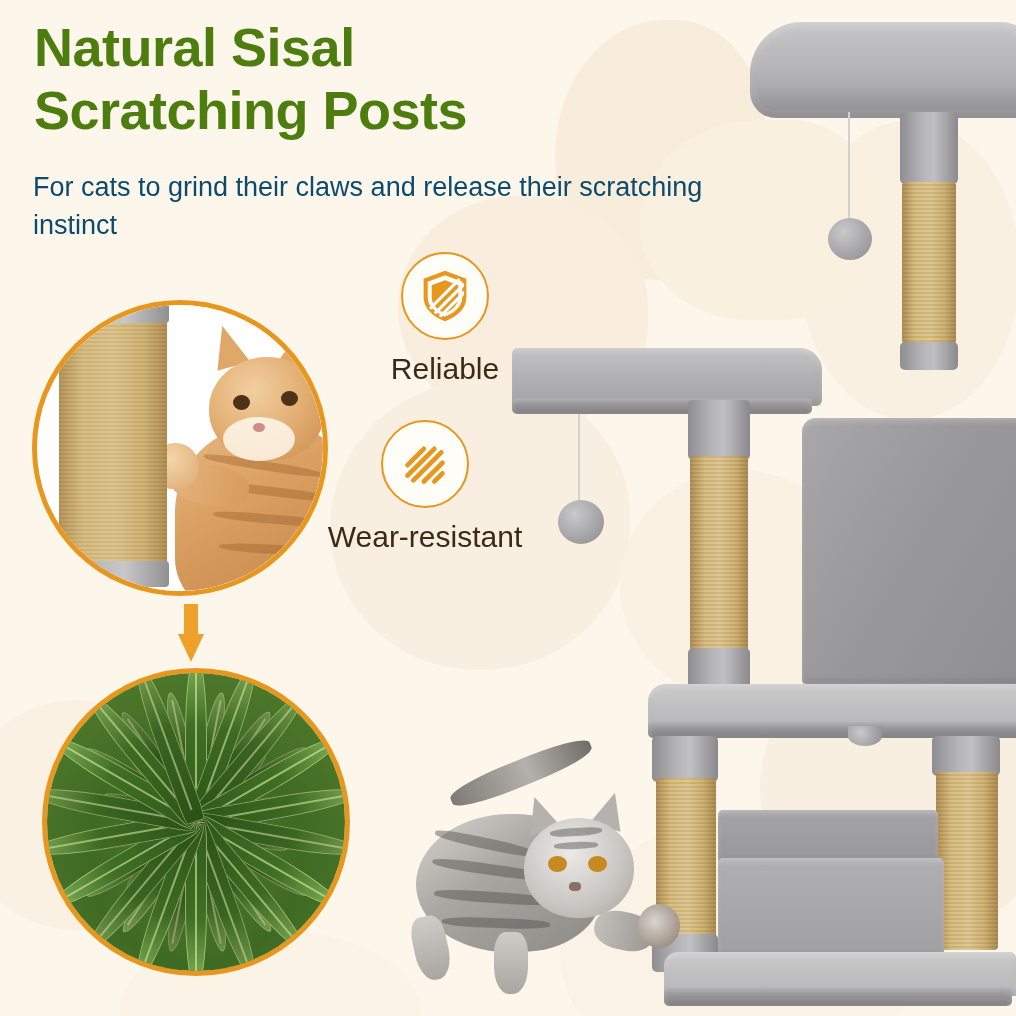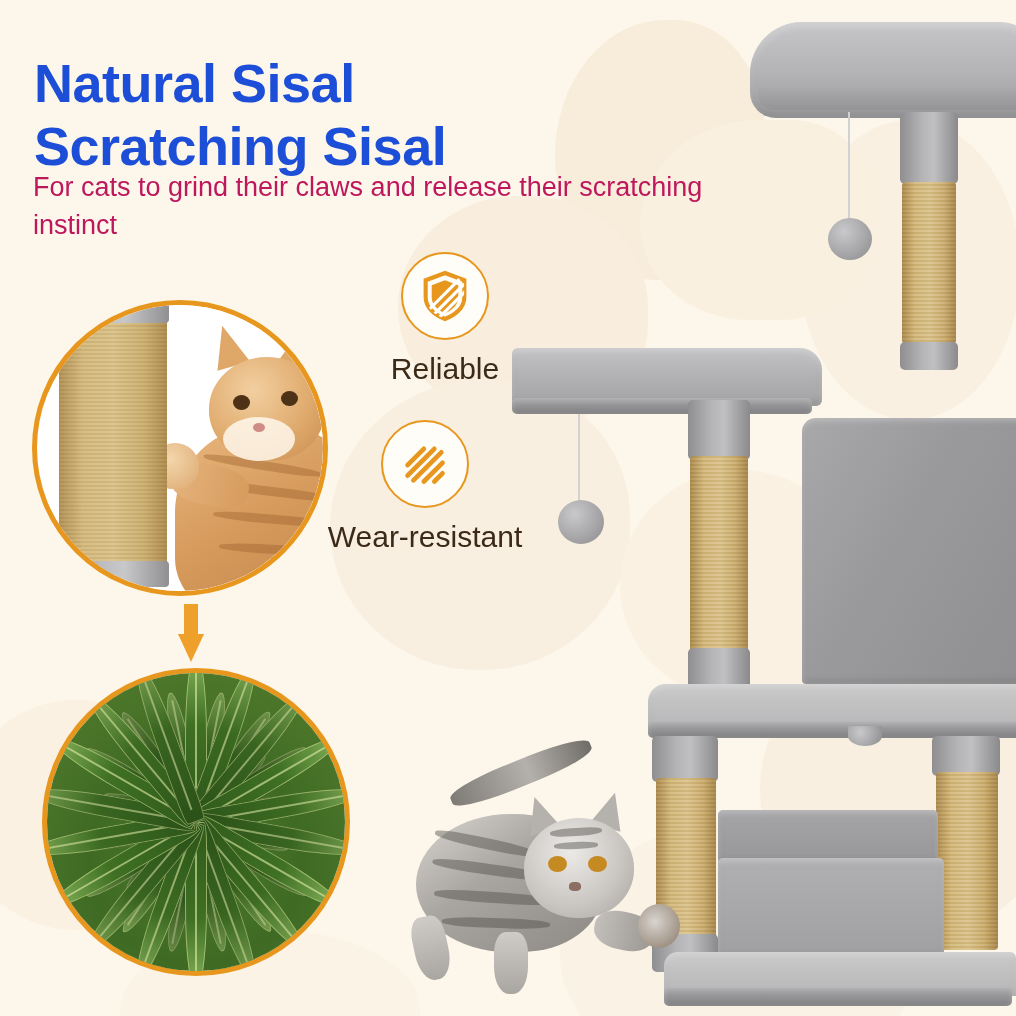--- a/index.html
+++ b/index.html
@@ -21,25 +21,25 @@
   .blob.b6{left:-40px;top:700px;width:230px;height:230px;border-radius:50%;background:#faf1e2;}
   .blob.b7{left:760px;top:640px;width:300px;height:300px;border-radius:50%;background:#f9efe0;}
   .blob.b8{left:560px;top:820px;width:360px;height:260px;border-radius:55% 45% 50% 50%;background:#faf2e4;}
   .blob.b9{left:120px;top:930px;width:300px;height:160px;border-radius:50%;background:#fbf3e6;}
   .blob.b10{left:800px;top:120px;width:220px;height:300px;border-radius:50%;background:#f9f0e2;}
 
   
   .headline{
     position:absolute;left:34px;top:16px;width:640px;
     font-size:54px;line-height:1.17;font-weight:bold;
-    color:#1d4ed8;letter-spacing:-0.5px;margin-top:36px;
+    color:#4d7c0f;letter-spacing:-0.5px;
   }
   .subhead{
     position:absolute;left:33px;top:168px;width:700px;
-    font-size:27px;line-height:1.42;color:#be185d;
+    font-size:27px;line-height:1.42;color:#0c4a6e;
   }
 
   
   .feature{position:absolute;width:240px;text-align:center;}
   .f1{left:325px;top:252px;}
   .f2{left:305px;top:420px;}
   .f3{left:300px;top:586px;}
   .fcircle{
     width:88px;height:88px;border-radius:50%;
     border:2px solid #e8971e;background:#fffdf8;
@@ -280,21 +280,21 @@
     <div class="plush dark" style="left:118px;top:810px;width:220px;height:54px;background:linear-gradient(180deg,#a5a5a7,#979799);"></div>
     <div class="plush" style="left:118px;top:858px;width:226px;height:100px;background:linear-gradient(180deg,#b0b0b2,#a0a0a2);"></div>
 
     <div class="plush light" style="left:64px;top:952px;width:352px;height:44px;border-radius:14px 6px 0 0;"></div>
     <div class="plush dark" style="left:64px;top:988px;width:348px;height:18px;"></div>
 
   </div>
 
   <div class="headline">
     <div>Natural Sisal</div>
-    <div>Scratching Sisal</div>
+    <div>Scratching Posts</div>
   </div>
   <div class="subhead">For cats to grind their claws and release their scratching instinct</div>
 
   <div class="photo-circle pc-top">
     <div class="pc-inner">
       <div class="cat-panel">
         <div class="ocat-body"></div>
         <div class="ocat-stripe ocat-s1"></div>
         <div class="ocat-stripe ocat-s2"></div>
         <div class="ocat-stripe ocat-s3"></div>

